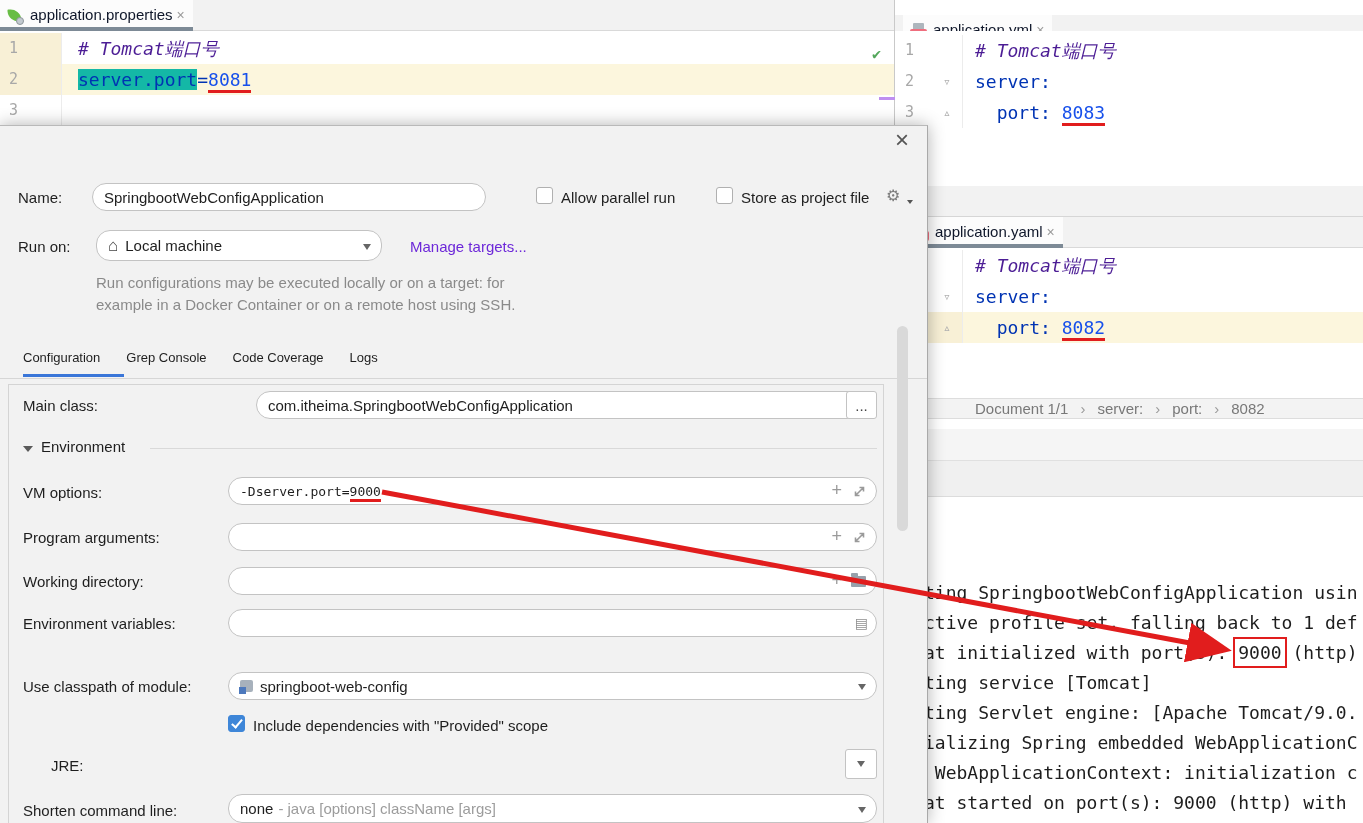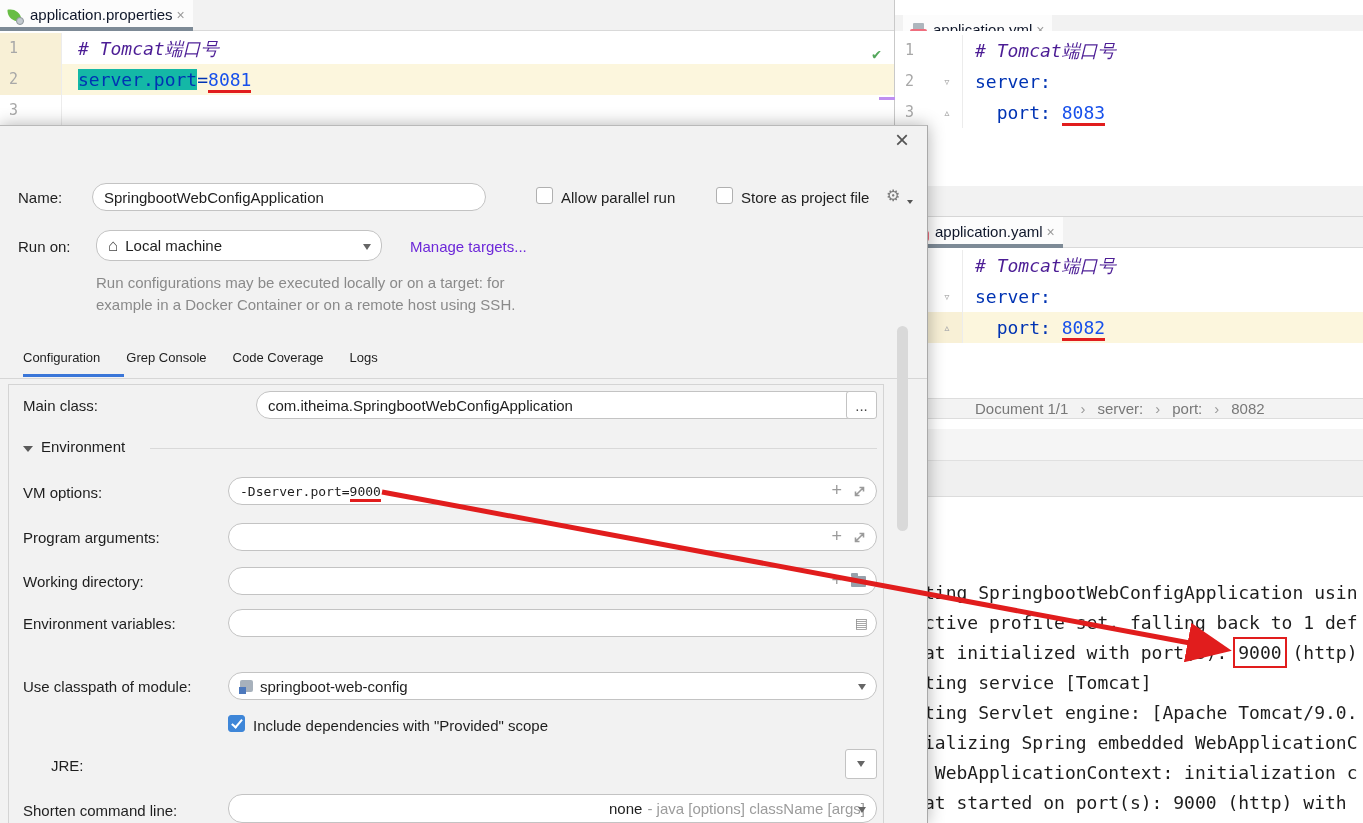--- a/index.html
+++ b/index.html
@@ -310,21 +310,21 @@
 
     <span class="checkbox checked" style="left:228px;top:589px;"></span>
     <span class="dlg-label" style="left:253px;top:591px;">Include dependencies with "Provided" scope</span>
 
     <span class="dlg-label" style="left:23px;top:631px;margin-left:28px;">JRE:</span>
     <div class="btn" style="left:845px;top:623px;width:32px;height:30px;">
       <span class="caret-down" style="position:static;margin:0;"></span>
     </div>
 
     <span class="dlg-label" style="left:23px;top:676px;">Shorten command line:</span>
-    <div class="field" style="left:228px;top:668px;width:649px;height:29px;justify-content:flex-end;">
+    <div class="field" style="left:228px;top:668px;width:649px;height:29px;">
       <span>none</span>
       <span class="hint">- java [options] className [args]</span>
       <span class="caret-down"></span>
     </div>
 
     <div class="dlg-scrollbar"></div>
   </section>
 
   <svg class="arrow-overlay" width="1363" height="823" viewBox="0 0 1363 823">
     <defs>

